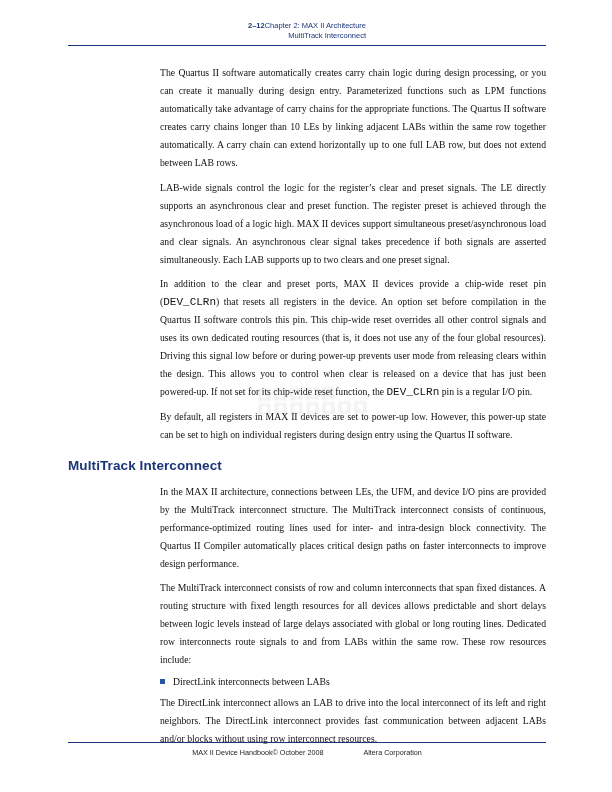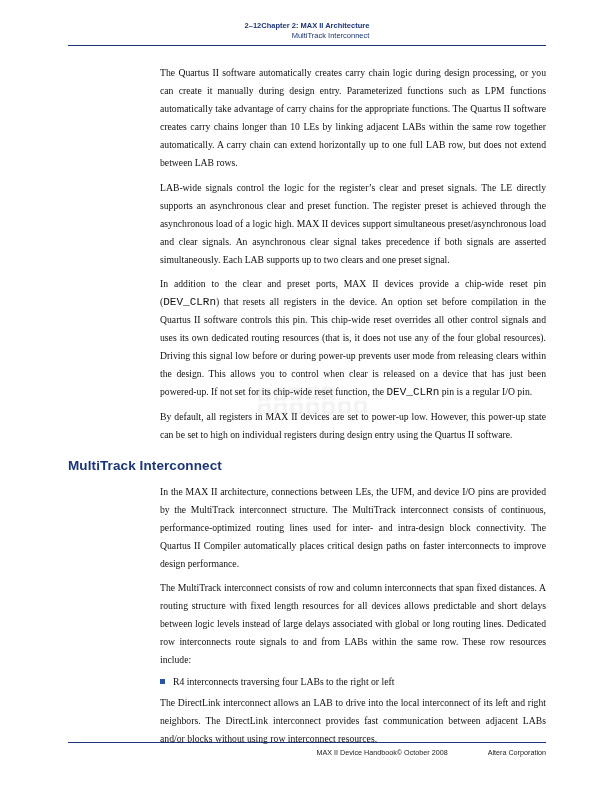--- a/index.html
+++ b/index.html
@@ -21,21 +21,21 @@
   }
   .page-number {
     font-family: "Liberation Sans", sans-serif;
     font-weight: bold; font-size: 7.5px; color: #1a3578;
   }
   .hdr-right {
     text-align: right;
     font-family: "Liberation Sans", sans-serif;
     font-size: 7.5px; line-height: 10px; color: #1a3578;
   }
-  .hdr-chapter { font-weight: bold; }
+  .hdr-chapter { font-weight: normal; }
 
   
   .content { position: absolute; top: 64px; left: 68px; right: 66px; }
   .content p {
     margin: 0 0 6.5px 92px;
     font-size: 9.7px; line-height: 18px;
     text-align: justify;
   }
   .subheading {
     margin: 9px 0 6px 92px;
@@ -68,21 +68,21 @@
     transform: rotate(-1.5deg);
     font-family: "DejaVu Sans", sans-serif;
     pointer-events: none;
   }
 
   
   .footer {
     position: absolute; top: 742px; left: 68px; right: 66px;
     border-top: 1.2px solid #1a3578;
     padding-top: 5px;
-    display: flex; justify-content: flex-end;
+    display: flex; justify-content: center;
     font-family: "Liberation Sans", sans-serif;
     font-size: 7.2px; color: #222222;
   }
   .footer-right { display: flex; gap: 40px; }
 </style>
 </head>
 <body>
 
 <div class="header">
   <span class="page-number">2–12</span>
@@ -104,21 +104,21 @@
 
   <h1 class="big-heading">MultiTrack Interconnect</h1>
 
   <p>In the MAX II architecture, connections between LEs, the UFM, and device I/O pins are provided by the MultiTrack interconnect structure. The MultiTrack interconnect consists of continuous, performance-optimized routing lines used for inter- and intra-design block connectivity. The Quartus II Compiler automatically places critical design paths on faster interconnects to improve design performance.</p>
 
   <p>The MultiTrack interconnect consists of row and column interconnects that span fixed distances. A routing structure with fixed length resources for all devices allows predictable and short delays between logic levels instead of large delays associated with global or long routing lines. Dedicated row interconnects route signals to and from LABs within the same row. These row resources include:</p>
 
   <ul class="bullets">
     <li>
       <span class="sq"></span>
-      <span>R4 interconnects traversing four LABs to the right or left</span>
+      <span>DirectLink interconnects between LABs</span>
     </li>
   </ul>
 
   <p>The DirectLink interconnect allows an LAB to drive into the local interconnect of its left and right neighbors. The DirectLink interconnect provides fast communication between adjacent LABs and/or blocks without using row interconnect resources.</p>
 </div>
 
 <div class="watermark">
   <div>囗囗囗囗囗</div>
   <div>囗囗囗囗囗囗囗</div>
 </div>

